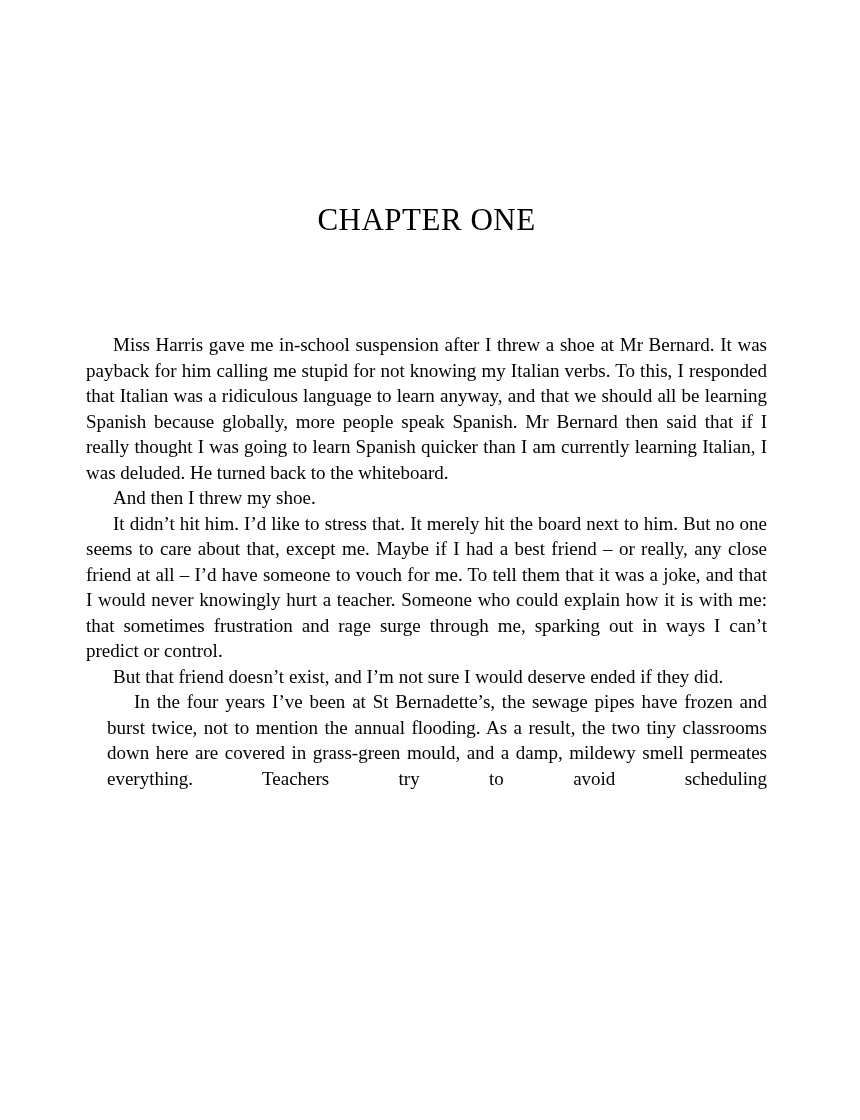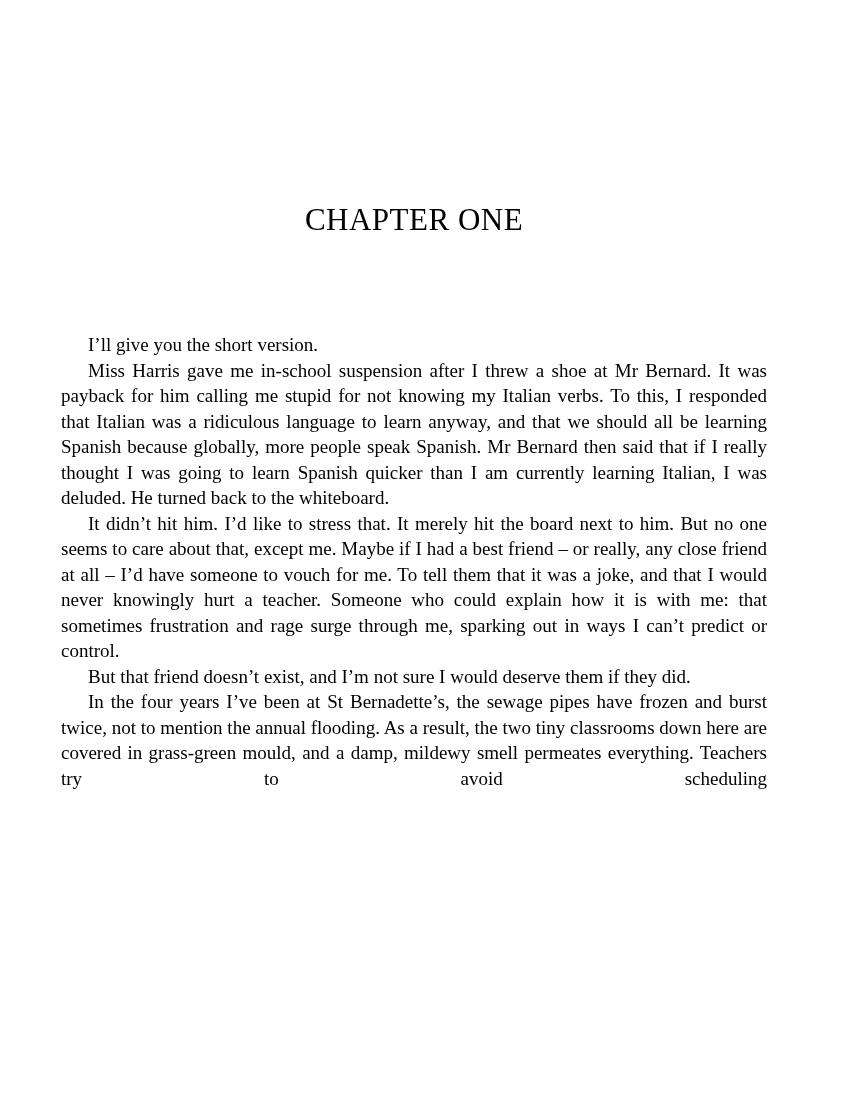--- a/index.html
+++ b/index.html
@@ -11,21 +11,21 @@
     width: 860px;
     height: 1120px;
     overflow: hidden;
     color: #000000;
     font-family: "Liberation Serif", serif;
   }
   .page {
     box-sizing: border-box;
     width: 860px;
     height: 1120px;
-    padding: 203px 93px 0 61px;
+    padding: 203px 93px 0 86px;
   }
   .chapter-heading {
     margin: 0;
     font-size: 31px;
     line-height: 33px;
     font-weight: normal;
     text-align: center;
     letter-spacing: 0.5px;
     font-family: "Liberation Serif", serif;
   }
@@ -40,38 +40,39 @@
     padding: 0;
   }
   .para.indent {
     text-indent: 27px;
   }
   .smallcaps {
     font-variant: small-caps;
   }
   .para.continues {
     text-align-last: justify;
+    margin-left: 21px;
   }
 </style>
 </head>
 <body>
 
 <div class="page">
 
   <h1 class="chapter-heading">CHAPTER ONE</h1>
 
   <div class="body-text">
 
 
-    <p class="para indent">I’ll give you the short version.</p>
 
     <p class="para indent">Miss Harris gave me in-school suspension after I threw a shoe at Mr Bernard. It was payback for him calling me stupid for not knowing my Italian verbs. To this, I responded that Italian was a ridiculous language to learn anyway, and that we should all be learning Spanish because globally, more people speak Spanish. Mr Bernard then said that if I really thought I was going to learn Spanish quicker than I am currently learning Italian, I was deluded. He turned back to the whiteboard.</p>
 
+    <p class="para indent">And then I threw my shoe.</p>
 
     <p class="para indent">It didn’t hit him. I’d like to stress that. It merely hit the board next to him. But no one seems to care about that, except me. Maybe if I had a best friend – or really, any close friend at all – I’d have someone to vouch for me. To tell them that it was a joke, and that I would never knowingly hurt a teacher. Someone who could explain how it is with me: that sometimes frustration and rage surge through me, sparking out in ways I can’t predict or control.</p>
 
-    <p class="para indent">But that friend doesn’t exist, and I’m not sure I would deserve them if they did.</p>
+    <p class="para indent">But that friend doesn’t exist, and I’m not sure I would deserve ended if they did.</p>
 
 
     <p class="para indent continues">In the four years I’ve been at St Bernadette’s, the sewage pipes have frozen and burst twice, not to mention the annual flooding. As a result, the two tiny classrooms down here are covered in grass-green mould, and a damp, mildewy smell permeates everything. Teachers try to avoid scheduling</p>
 
   </div>
 </div>
 
 </body></html>

